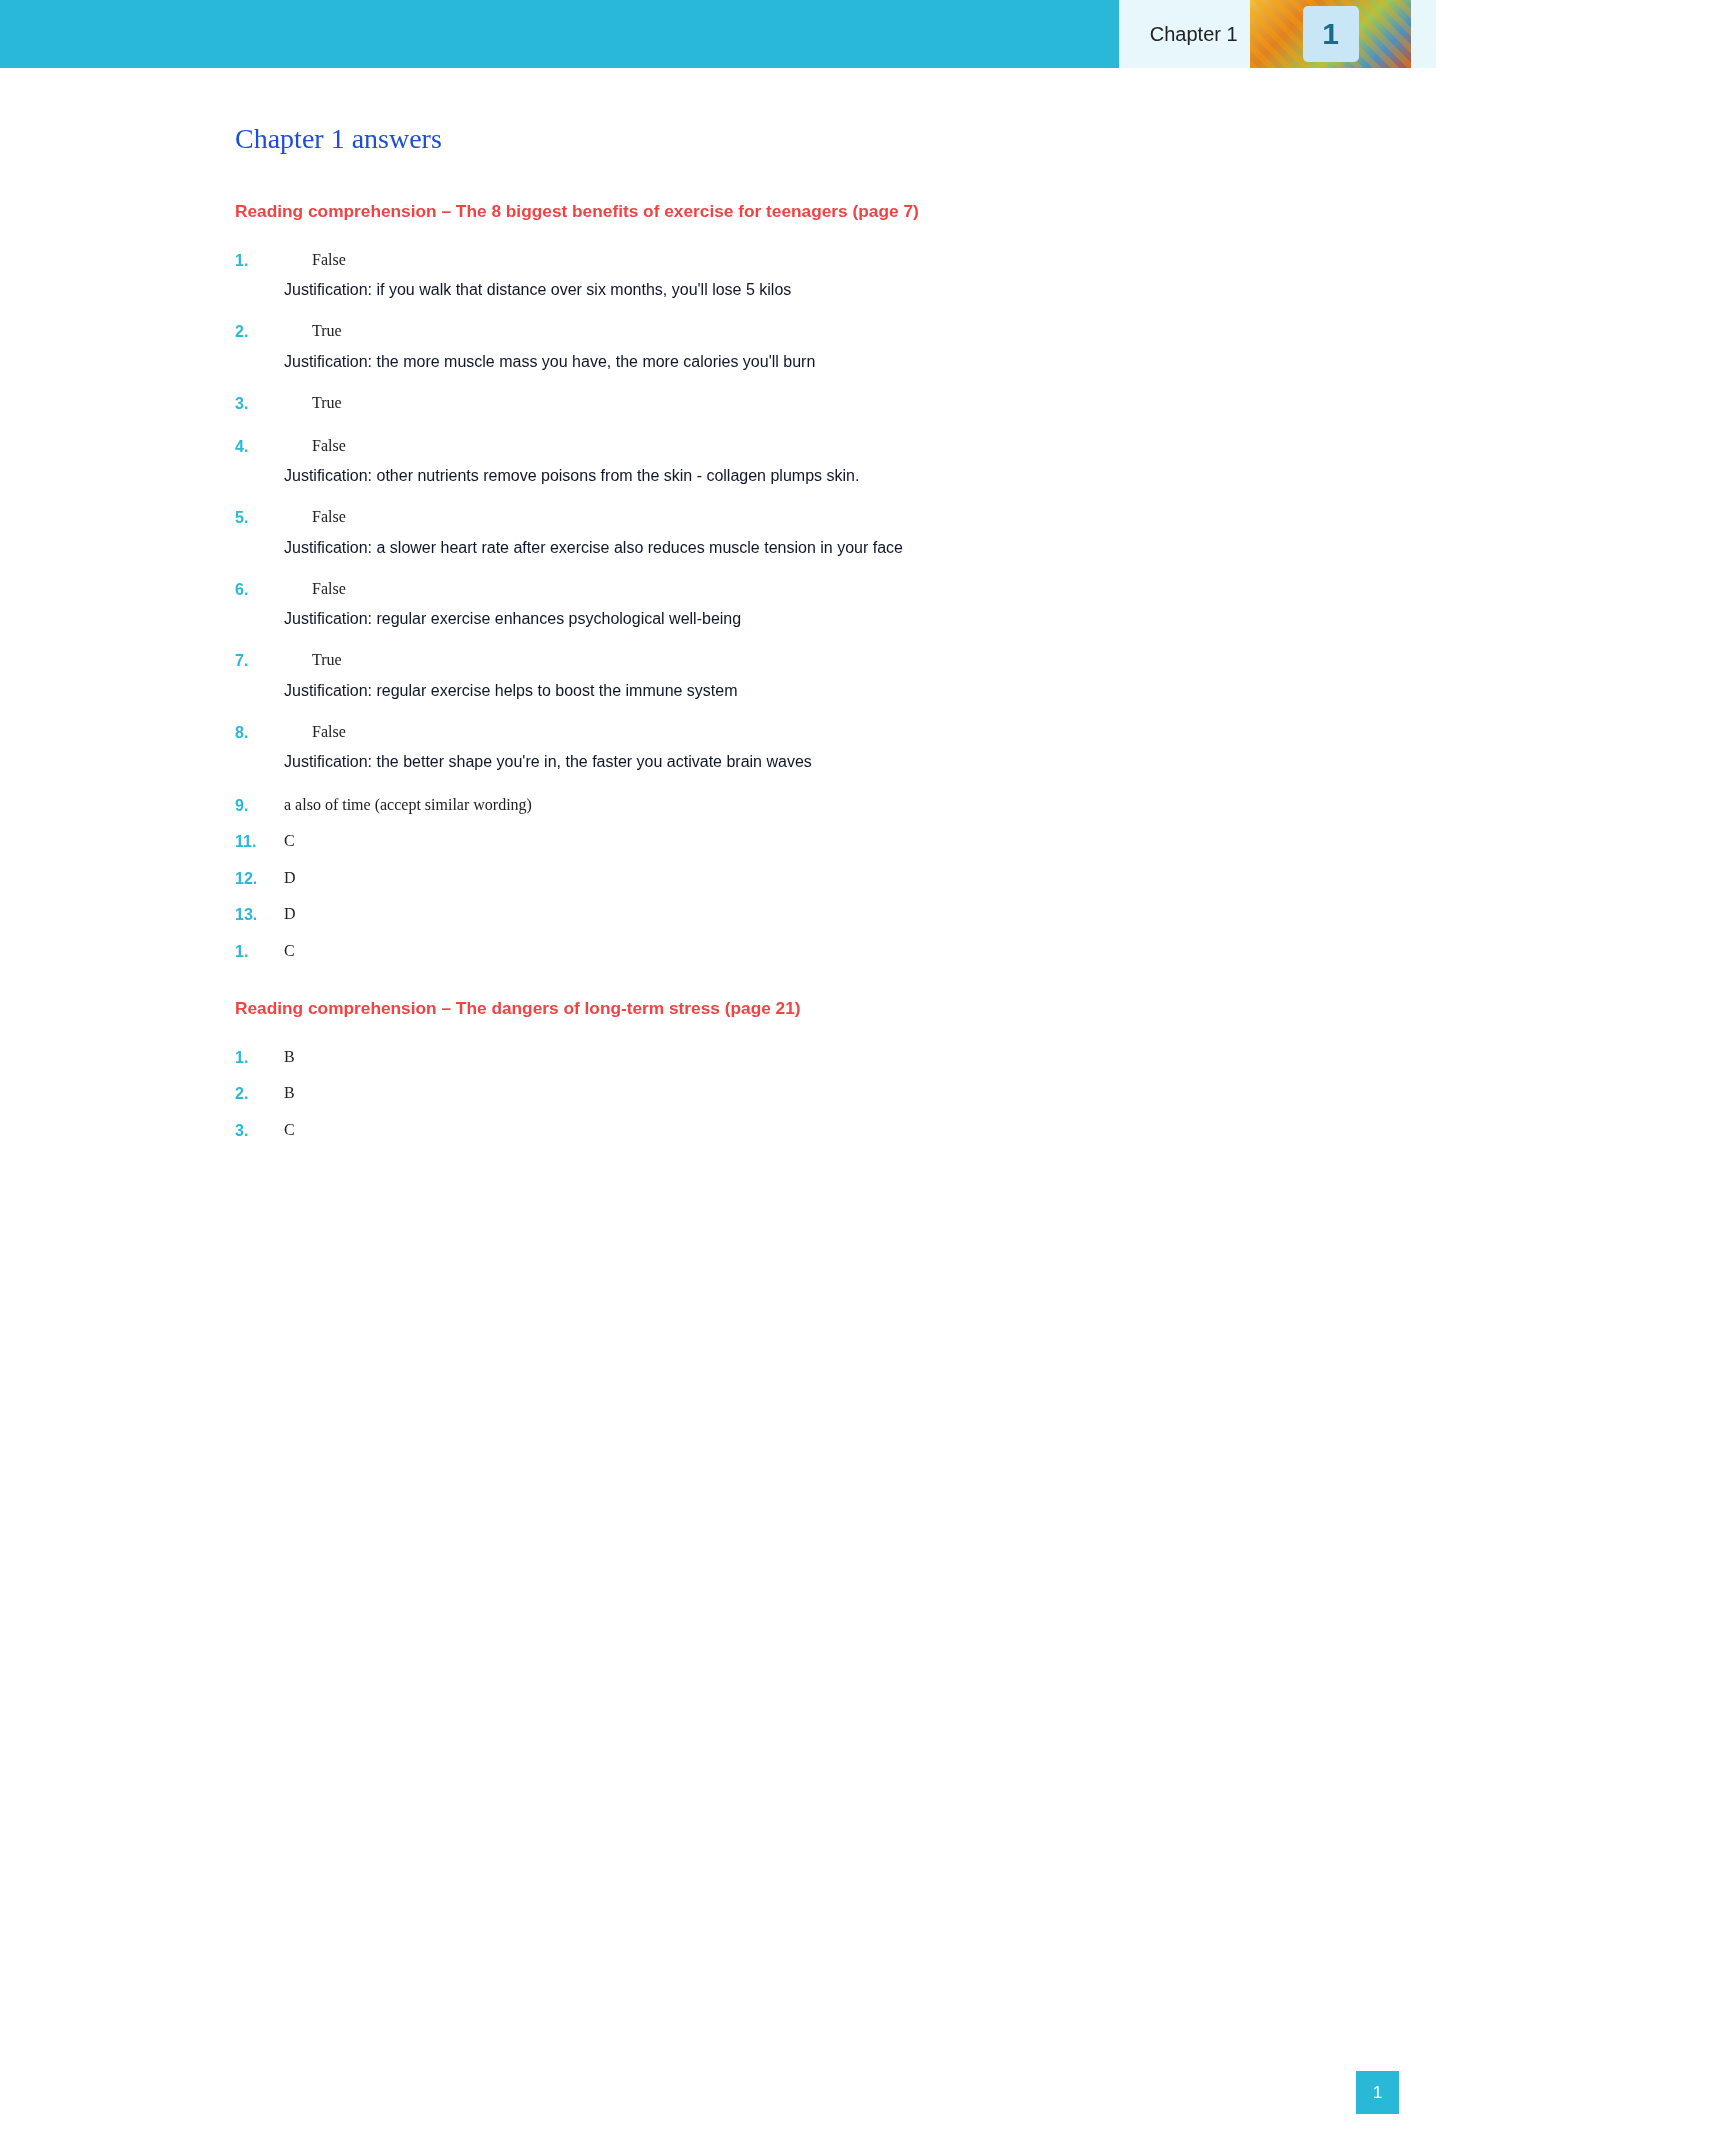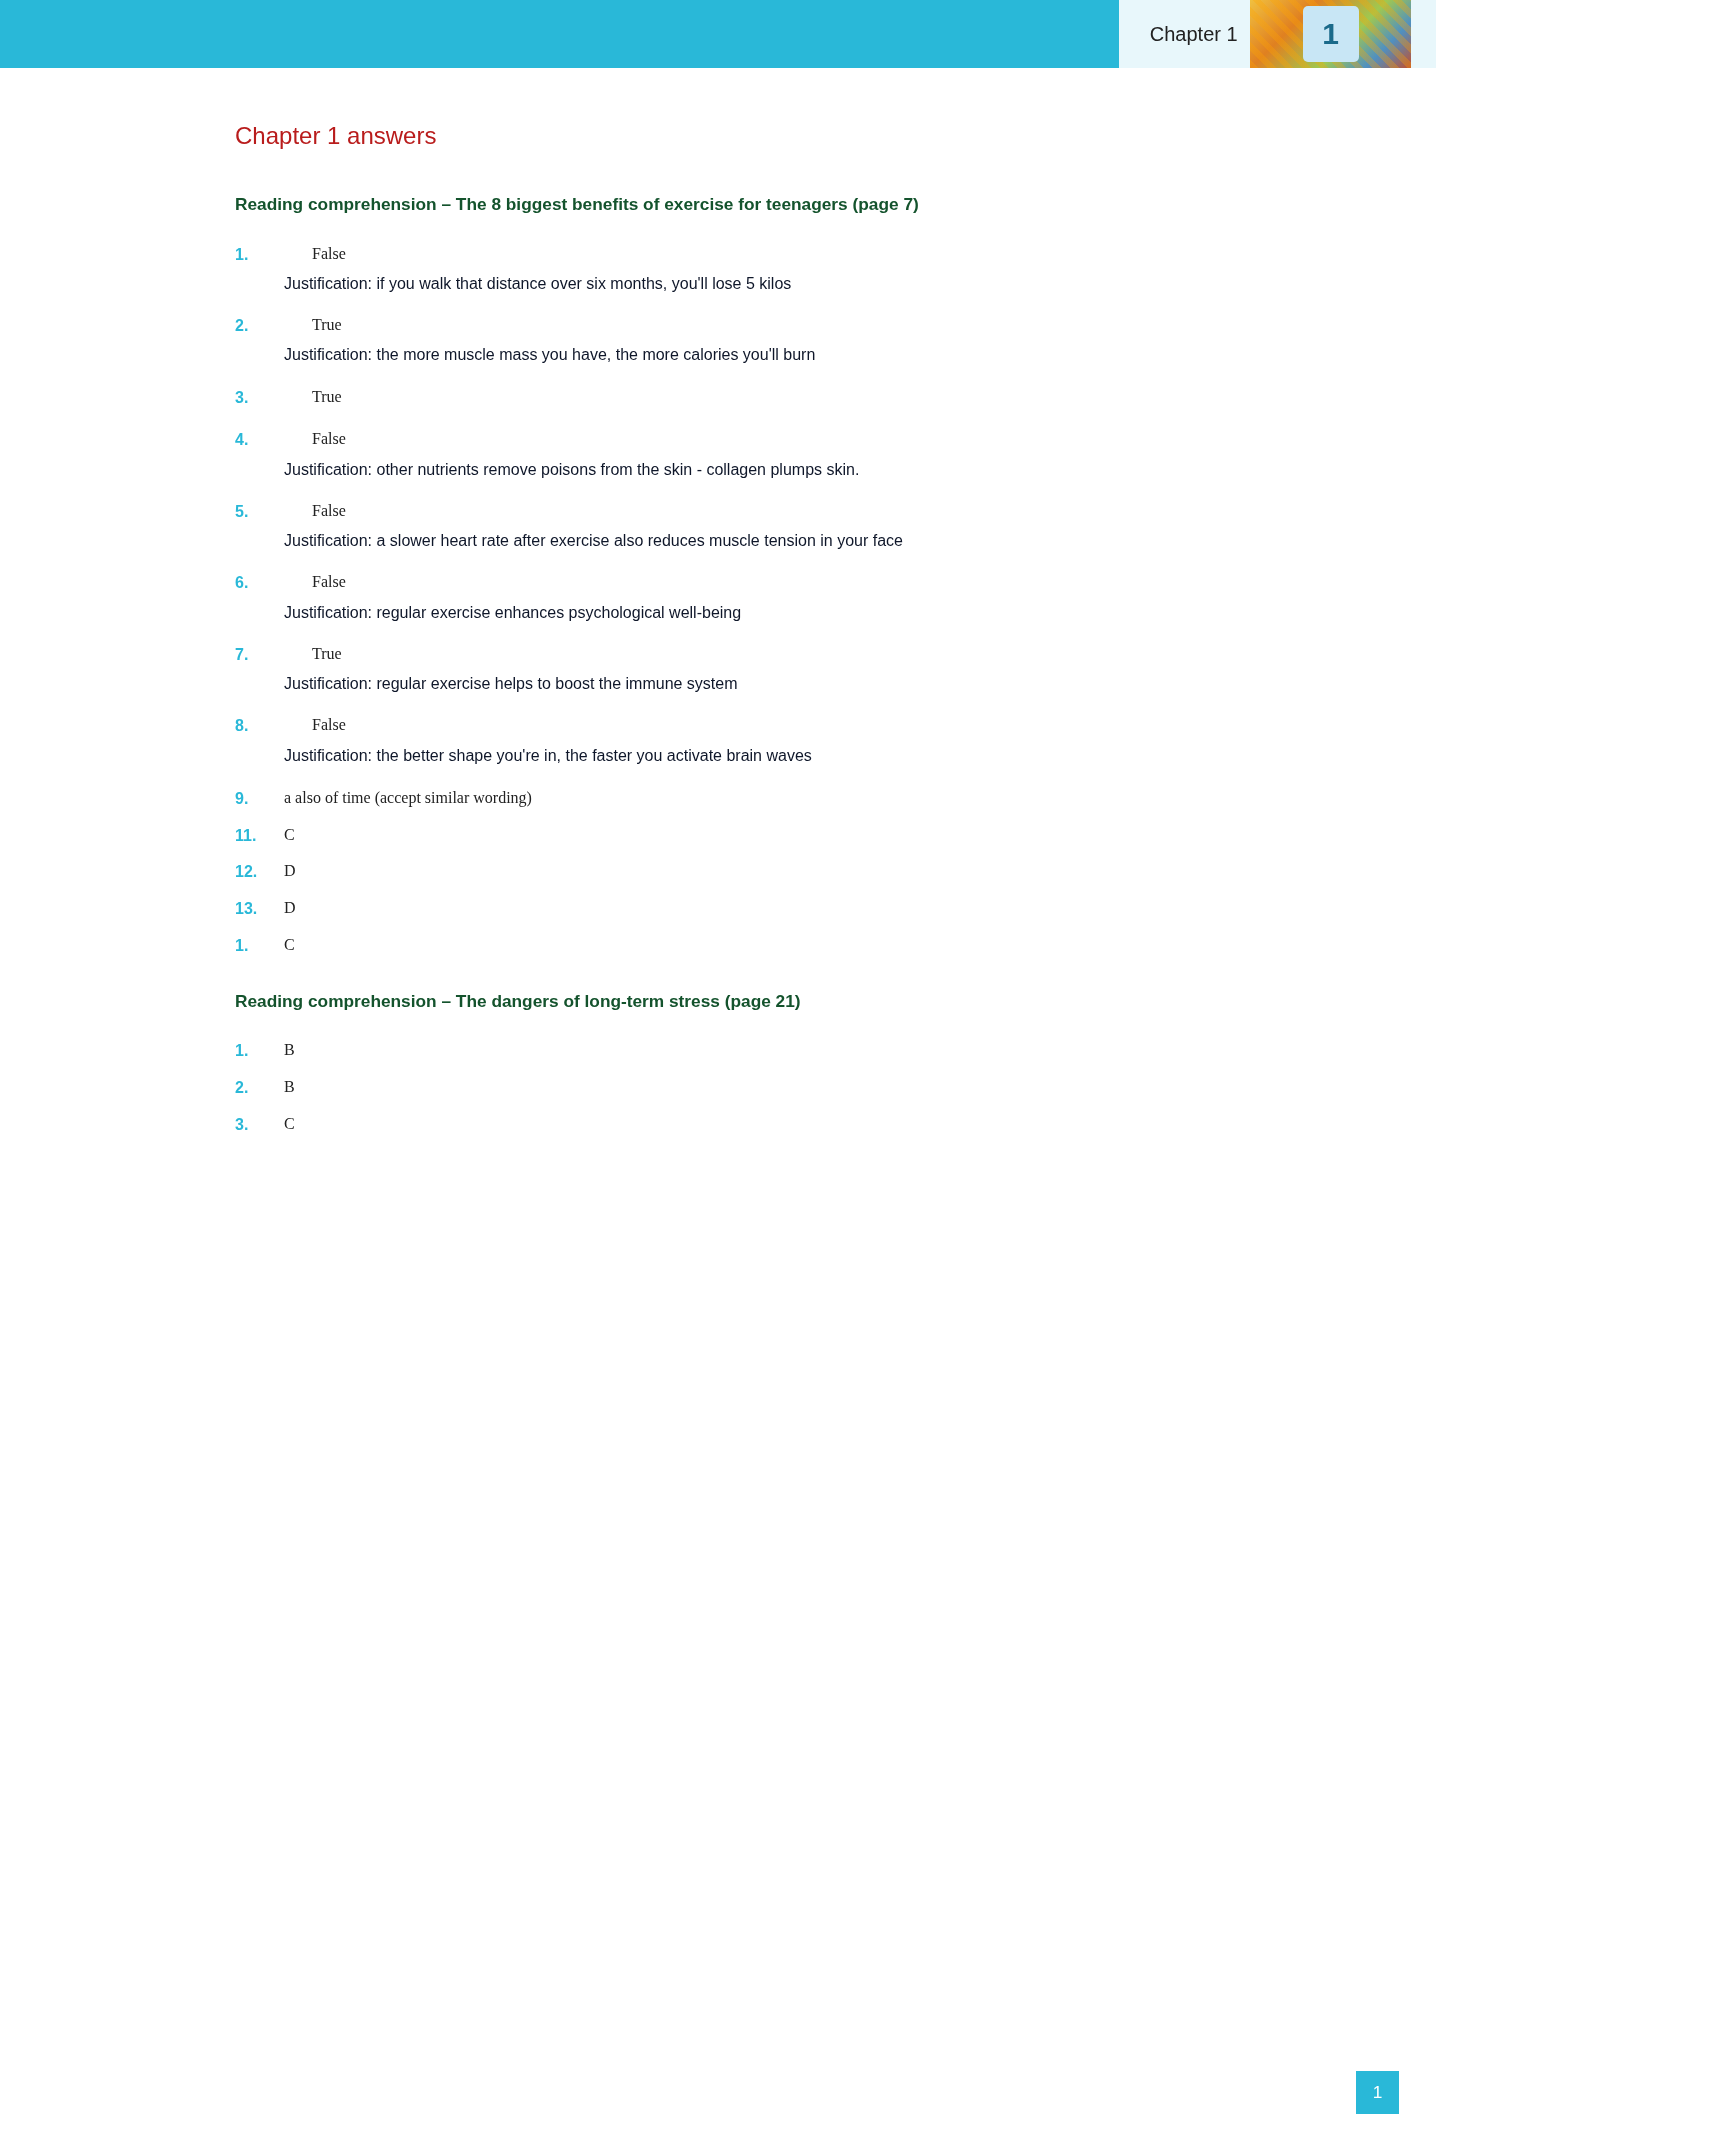--- a/index.html
+++ b/index.html
@@ -95,32 +95,32 @@
       z-index: 1;
     }
 
     
     .content-area {
       padding: 49px 235px 62px 235px;
       max-width: 1722px;
     }
 
     .page-title {
-      font-family: Liberation Sans, sans-serif;
-      font-size: 24px;
-      color: #b91c1c;
+      font-family: Liberation Serif, serif;
+      font-size: 28px;
+      color: #1d4ed8;
       font-weight: 400;
       margin-bottom: 37px;
     }
 
     .section-heading {
       font-family: Arial, sans-serif;
       font-size: 17.3px;
       font-weight: 700;
-      color: #14532d;
+      color: #ef4444;
       margin-bottom: 25px;
       line-height: 1.4;
     }
 
     .answer-list {
       list-style: none;
       margin-bottom: 18.6px;
     }
 
     .answer-item {

